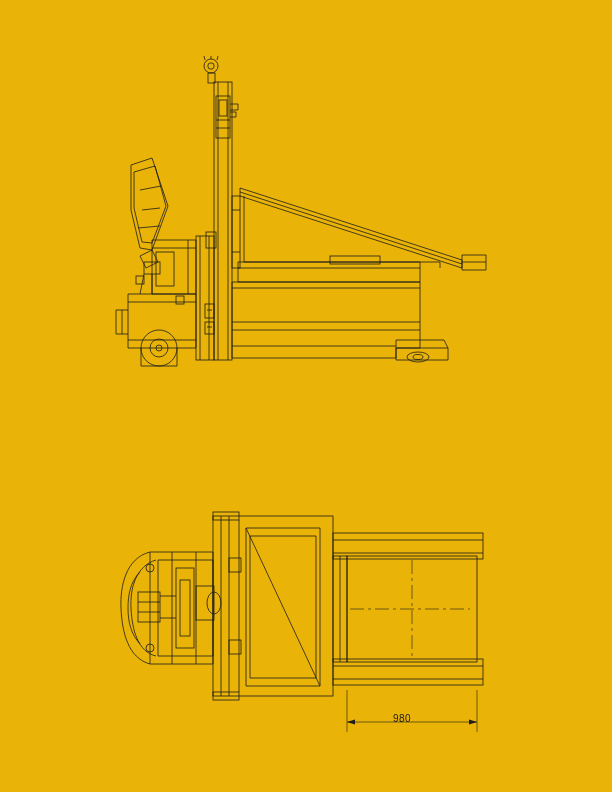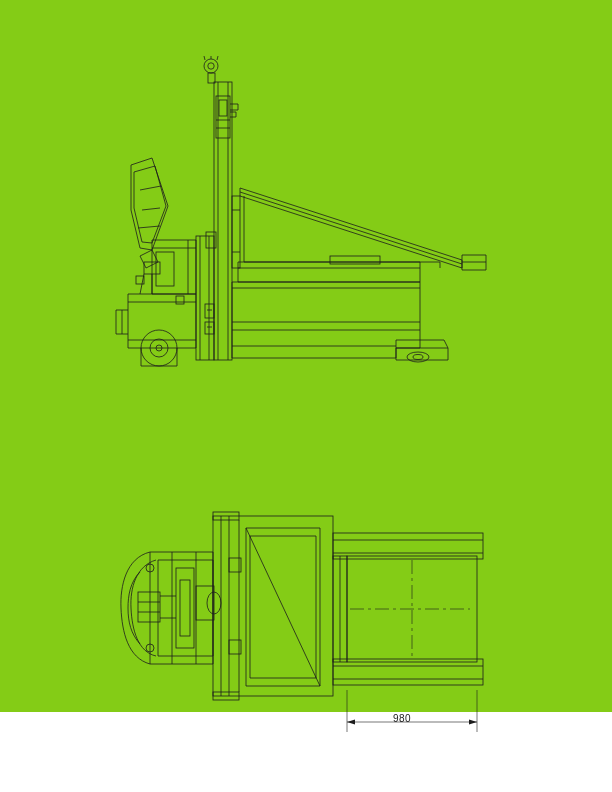--- a/index.html
+++ b/index.html
@@ -9,22 +9,22 @@
   }
   body {
     width: 612px;
     height: 792px;
     font-family: "Liberation Sans", sans-serif;
     overflow: hidden;
   }
   #sheet {
     position: relative;
     width: 612px;
-    height: 712px;
-    background: #84cc16;
+    height: 792px;
+    background: #eab308;
   }
   #drawing-svg {
     position: absolute;
     top: 0;
     left: 0;
     width: 612px;
     height: 792px;
   }
   .dim-label {
     position: absolute;

